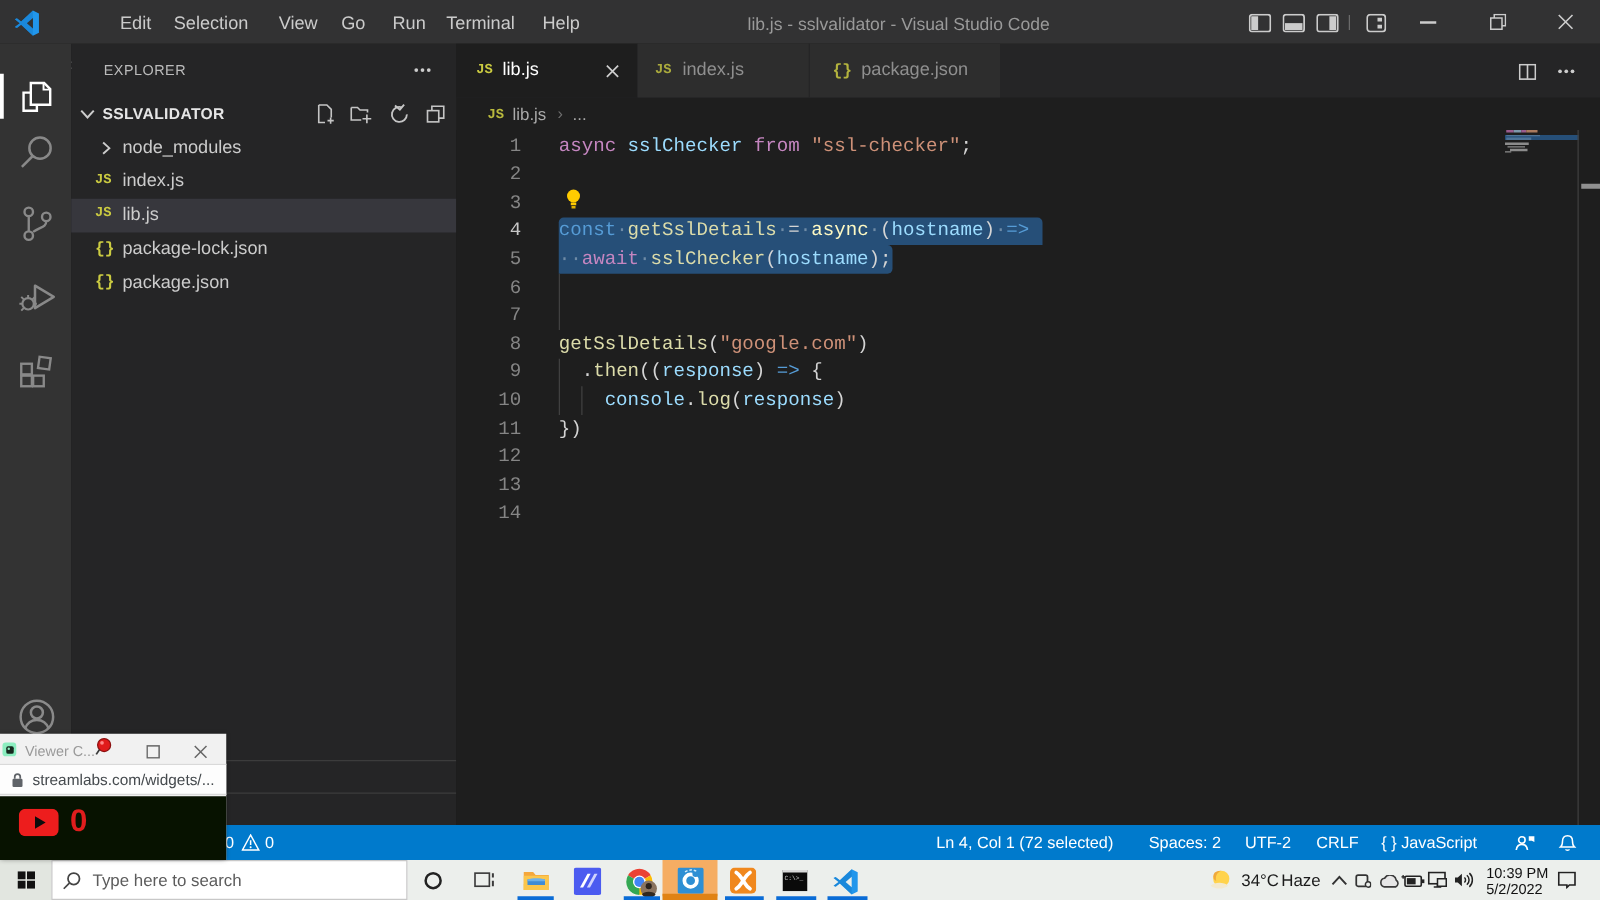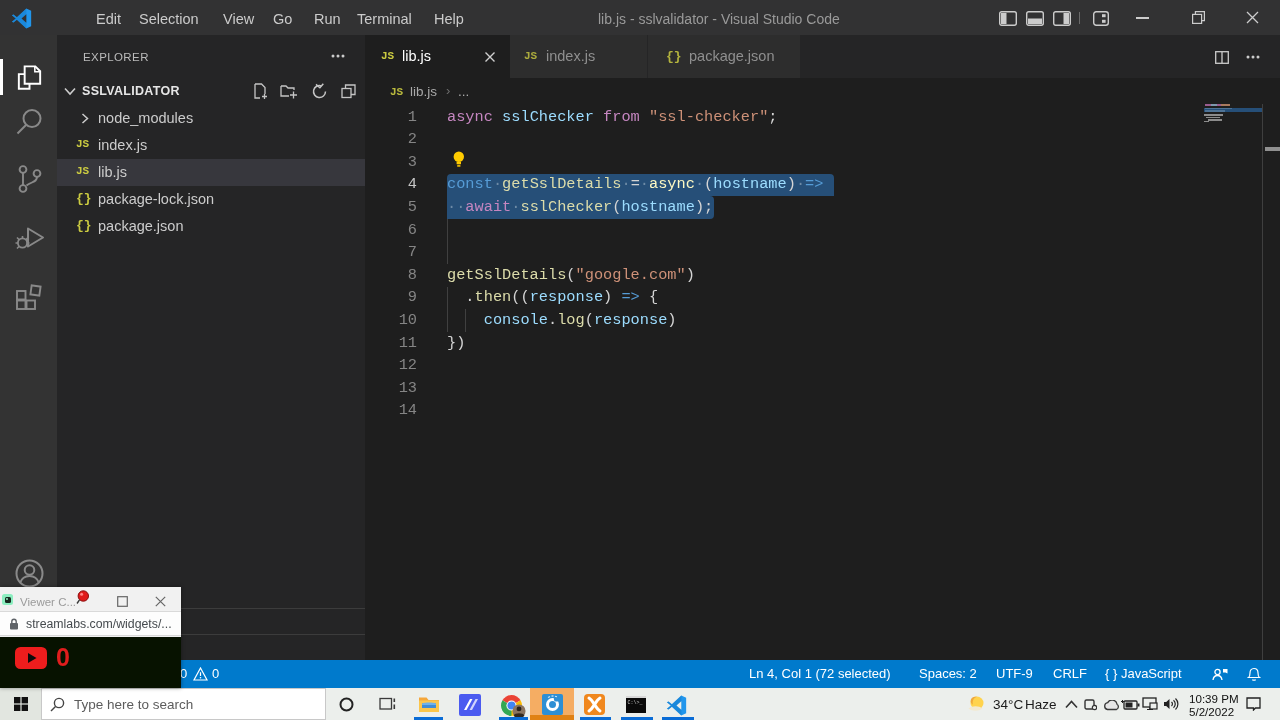--- a/index.html
+++ b/index.html
@@ -227,21 +227,21 @@
     <span class="abs" style="left:160px;top:6px;">⊘</span>
     <span class="abs" style="left:180px;top:6px;">0</span>
     <svg class="abs" style="left:193px;top:7px;" width="15" height="14" viewBox="0 0 15 14">
       <path d="M7.5 1 L14 13 H1 Z" fill="none" stroke="#ffffff" stroke-width="1.2"></path>
       <path d="M7.5 5.2 V9" stroke="#ffffff" stroke-width="1.2"></path>
       <circle cx="7.5" cy="10.8" r="0.8" fill="#ffffff"></circle>
     </svg>
     <span class="abs" style="left:212px;top:6px;">0</span>
     <span class="abs" style="left:749px;top:6px;">Ln 4, Col 1 (72 selected)</span>
     <span class="abs" style="left:919px;top:6px;">Spaces: 2</span>
-    <span class="abs" style="left:996px;top:6px;">UTF-9</span>
+    <span class="abs" style="left:996px;top:6px;">UTF-2</span>
     <span class="abs" style="left:1053px;top:6px;">CRLF</span>
     <span class="abs" style="left:1105px;top:6px;">{ } JavaScript</span>
     <svg class="abs" style="left:1212px;top:7px;" width="16" height="15" viewBox="0 0 16 15">
       <circle cx="5.5" cy="5" r="2.6" fill="none" stroke="#ffffff" stroke-width="1.3"></circle>
       <path d="M1 13 C1.5 9.5 3 8.5 5.5 8.5 C8 8.5 9.5 9.5 10 13" fill="none" stroke="#ffffff" stroke-width="1.3"></path>
       <path d="M11 2 H15.5 V6.5 L13.5 5.5 H11 Z" fill="#ffffff"></path>
     </svg>
     <svg class="abs" style="left:1247px;top:7px;" width="14" height="15" viewBox="0 0 14 15">
       <path d="M7 1.5 C9.8 1.5 11 3.5 11 6 C11 9.5 12.5 10.5 12.5 10.5 H1.5 C1.5 10.5 3 9.5 3 6 C3 3.5 4.2 1.5 7 1.5 Z" fill="none" stroke="#ffffff" stroke-width="1.2"></path>
       <path d="M5.5 12.5 C5.8 13.5 8.2 13.5 8.5 12.5" fill="none" stroke="#ffffff" stroke-width="1.2"></path>

